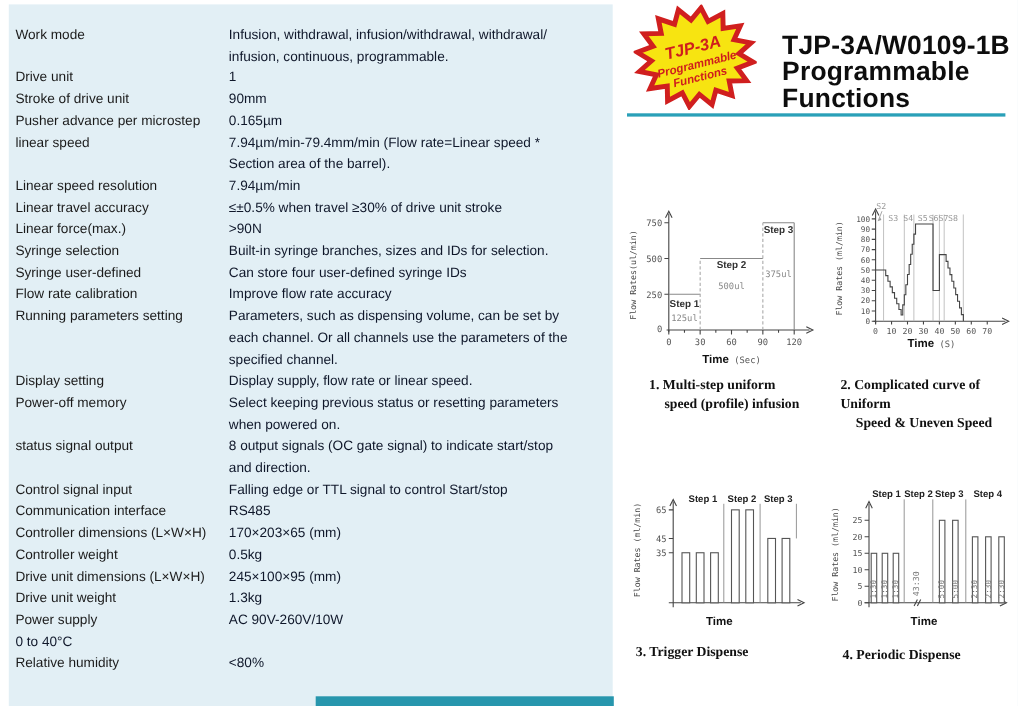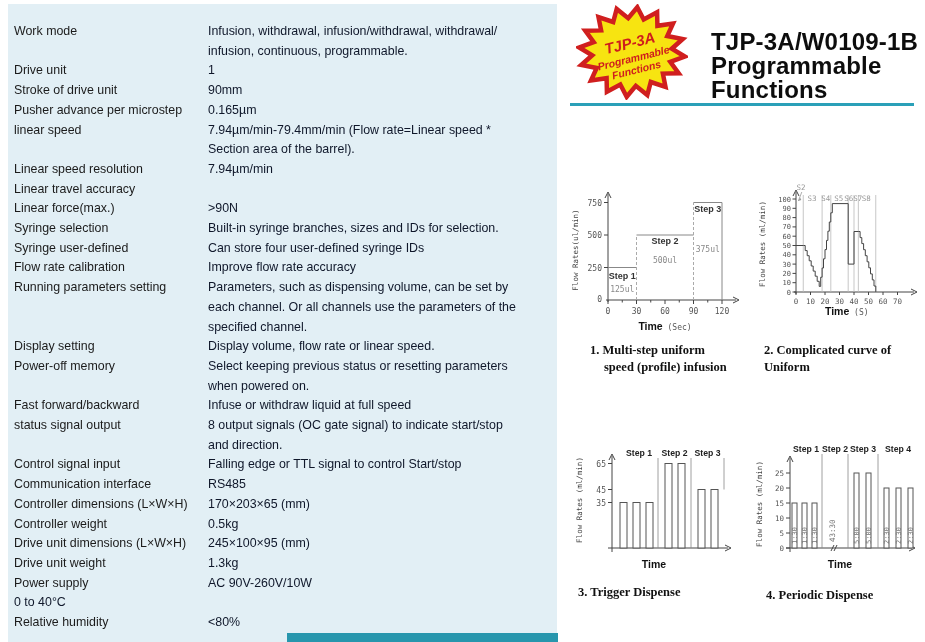--- a/index.html
+++ b/index.html
@@ -57,20 +57,21 @@
         <div class="spec-label">linear speed</div>
         <div class="spec-value">7.94µm/min-79.4mm/min (Flow rate=Linear speed *
 Section area of the barrel).</div>
       </div>
       <div class="spec-row">
         <div class="spec-label">Linear speed resolution</div>
         <div class="spec-value">7.94µm/min</div>
       </div>
       <div class="spec-row">
         <div class="spec-label">Linear travel accuracy</div>
+        <div class="spec-value">≤±0.5% when travel ≥30% of drive unit stroke</div>
       </div>
       <div class="spec-row">
         <div class="spec-label">Linear force(max.)</div>
         <div class="spec-value">&gt;90N</div>
       </div>
       <div class="spec-row">
         <div class="spec-label">Syringe selection</div>
         <div class="spec-value">Built-in syringe branches, sizes and IDs for selection.</div>
       </div>
       <div class="spec-row">
@@ -82,30 +83,26 @@
         <div class="spec-value">Improve flow rate accuracy</div>
       </div>
       <div class="spec-row">
         <div class="spec-label">Running parameters setting</div>
         <div class="spec-value">Parameters, such as dispensing volume, can be set by
 each channel. Or all channels use the parameters of the
 specified channel.</div>
       </div>
       <div class="spec-row">
         <div class="spec-label">Display setting</div>
-        <div class="spec-value">Display volume, flow rate or linear speed.</div>
+        <div class="spec-value">Display supply, flow rate or linear speed.</div>
       </div>
       <div class="spec-row">
         <div class="spec-label">Power-off memory</div>
         <div class="spec-value">Select keeping previous status or resetting parameters
 when powered on.</div>
-      </div>
-      <div class="spec-row">
-        <div class="spec-label">Fast forward/backward</div>
-        <div class="spec-value">Infuse or withdraw liquid at full speed</div>
       </div>
       <div class="spec-row">
         <div class="spec-label">status signal output</div>
         <div class="spec-value">8 output signals (OC gate signal) to indicate start/stop
 and direction.</div>
       </div>
       <div class="spec-row">
         <div class="spec-label">Control signal input</div>
         <div class="spec-value">Falling edge or TTL signal to control Start/stop</div>
       </div>
@@ -333,20 +330,21 @@
       <text transform="translate(10 84) rotate(-90)" text-anchor="middle" font-family="&quot;DejaVu Sans Mono&quot;, monospace" font-size="7.5" fill="#444">Flow Rates (ml/min)</text>
       <text x="88" y="148" text-anchor="middle" font-family="&quot;Liberation Sans&quot;, sans-serif" font-size="10.5" font-weight="bold" fill="#111"><tspan>Time</tspan></text>
     </svg>
 
   <div class="caption" id="caption-1">
     <div class="l1">1. Multi-step uniform</div>
     <div class="l2">speed (profile) infusion</div>
   </div>
   <div class="caption" id="caption-2">
     <div class="l1">2. Complicated curve of Uniform</div>
+    <div class="l2">Speed &amp; Uneven Speed</div>
   </div>
   <div class="caption" id="caption-3">
     <div class="l1">3. Trigger Dispense</div>
   </div>
   <div class="caption" id="caption-4">
     <div class="l1">4. Periodic Dispense</div>
   </div>
 
   <div id="bottom-bar" style="background: rgb(39, 150, 173);"></div>
 </div>

